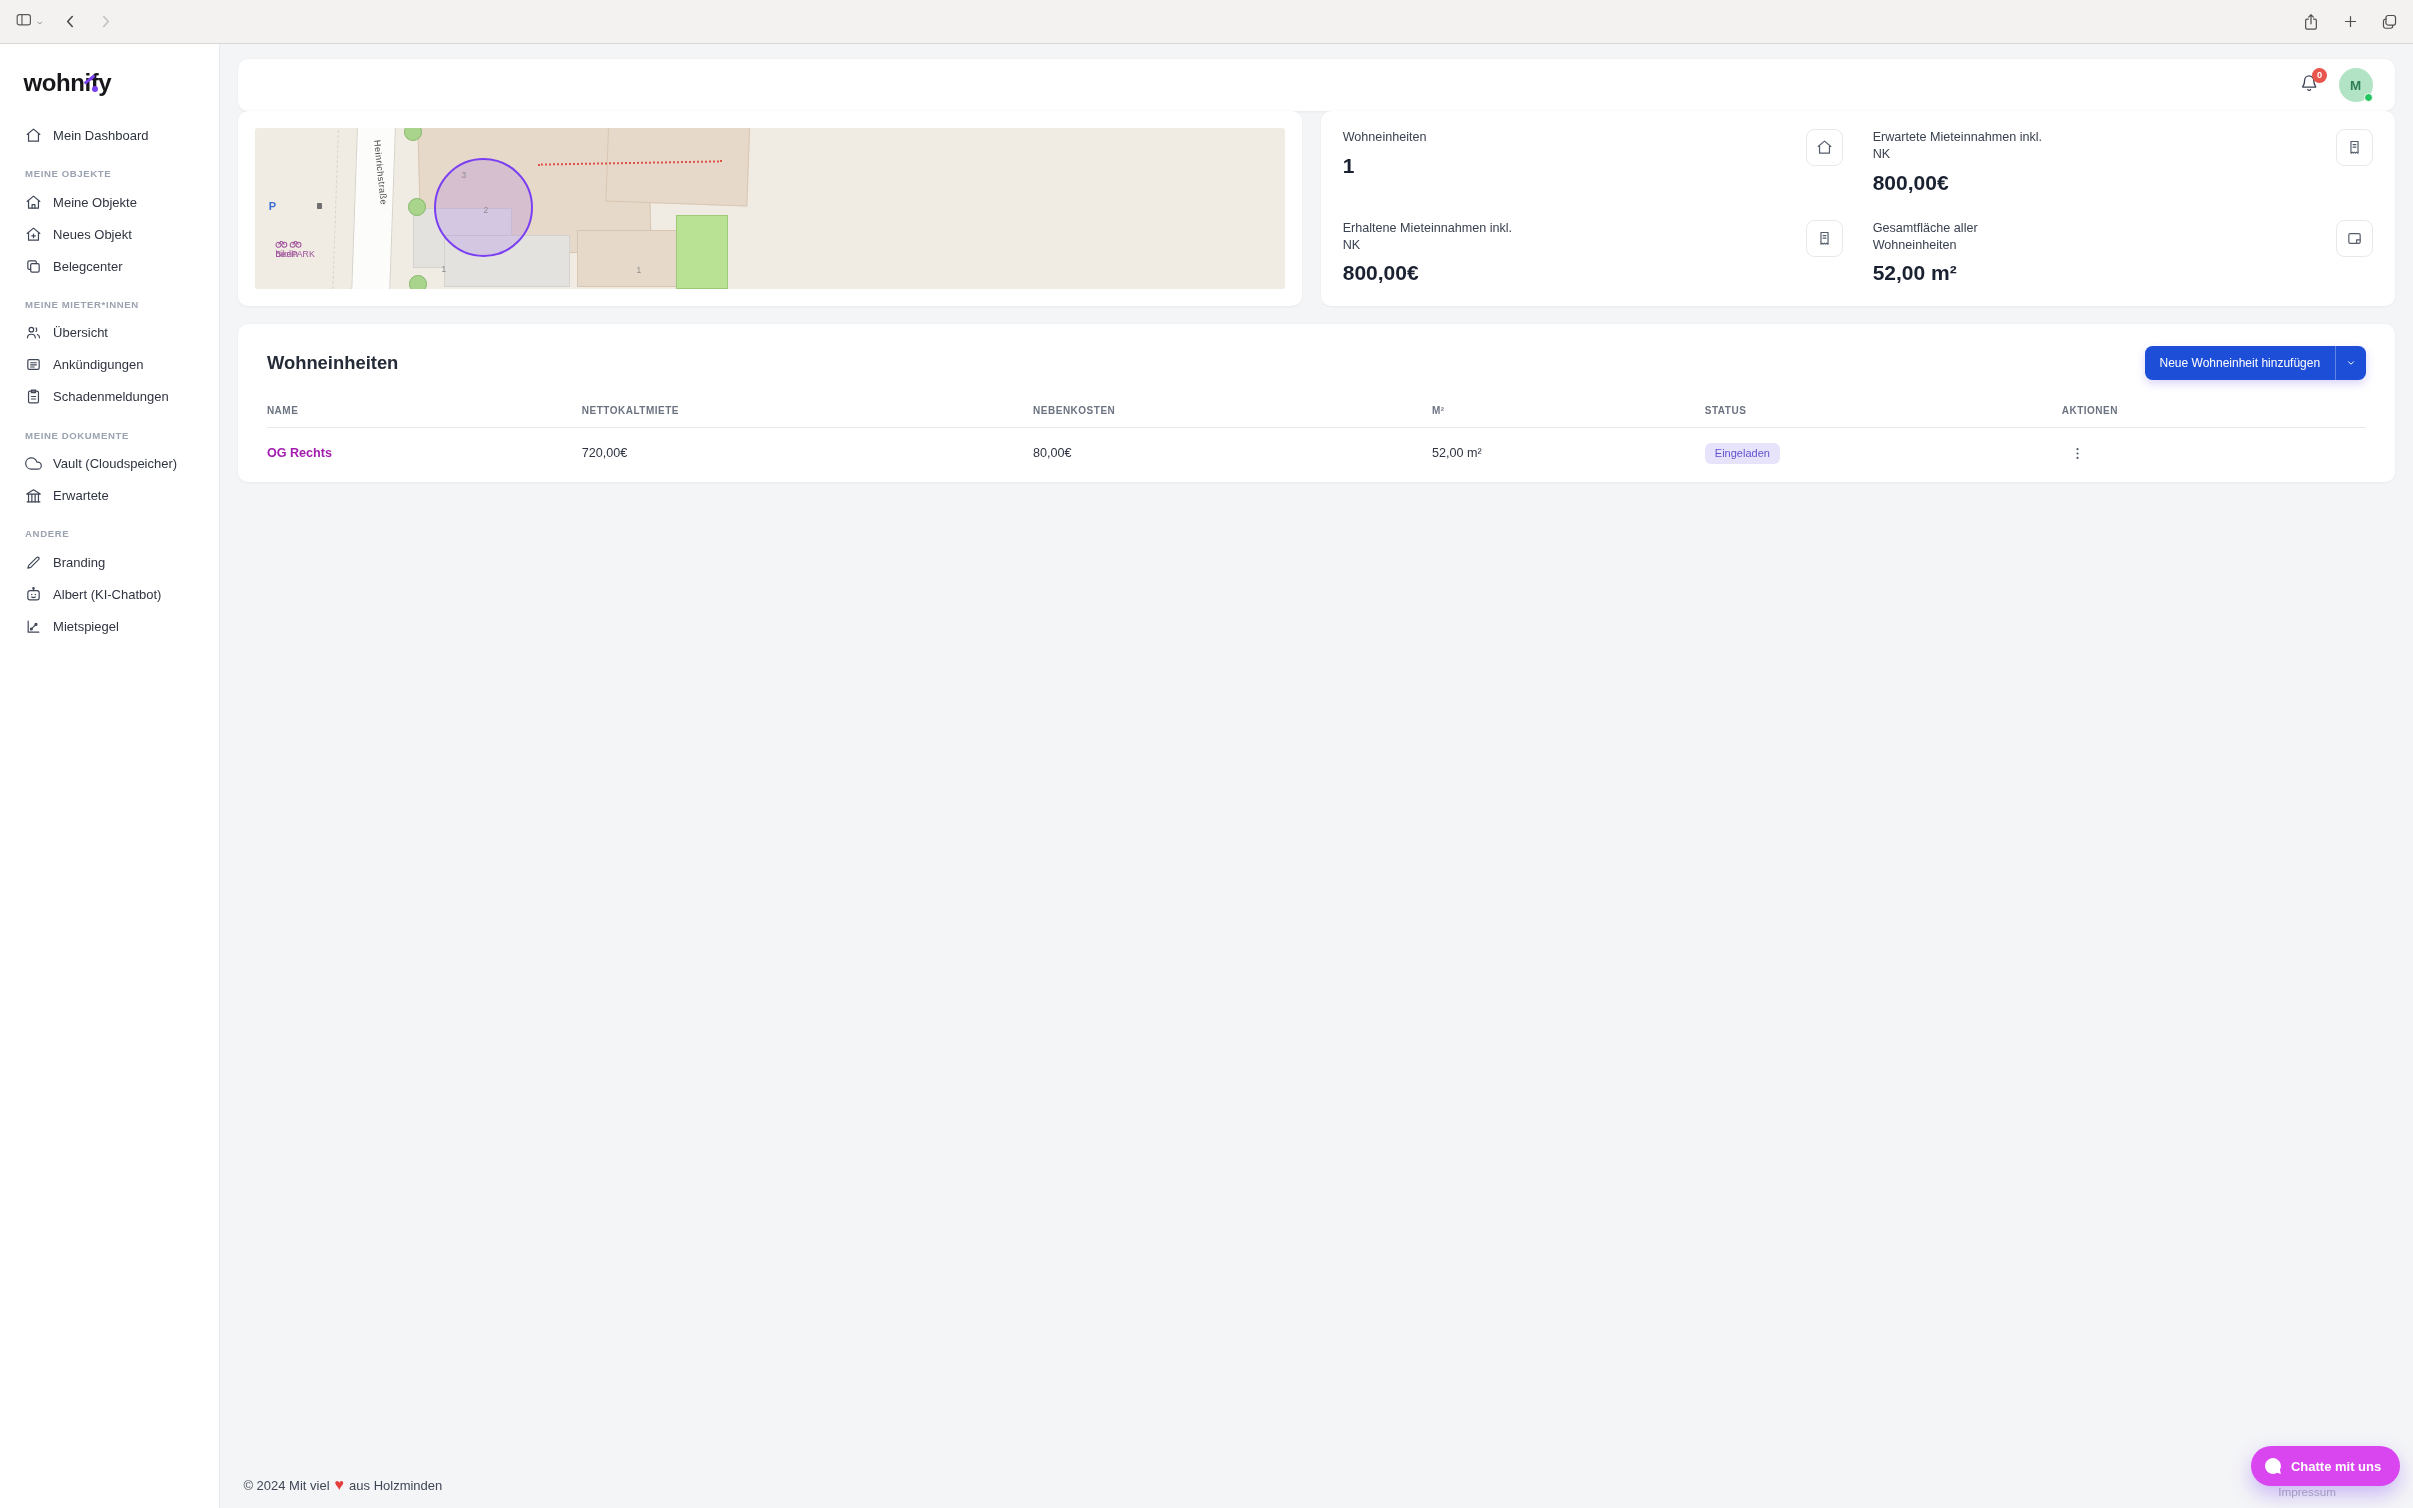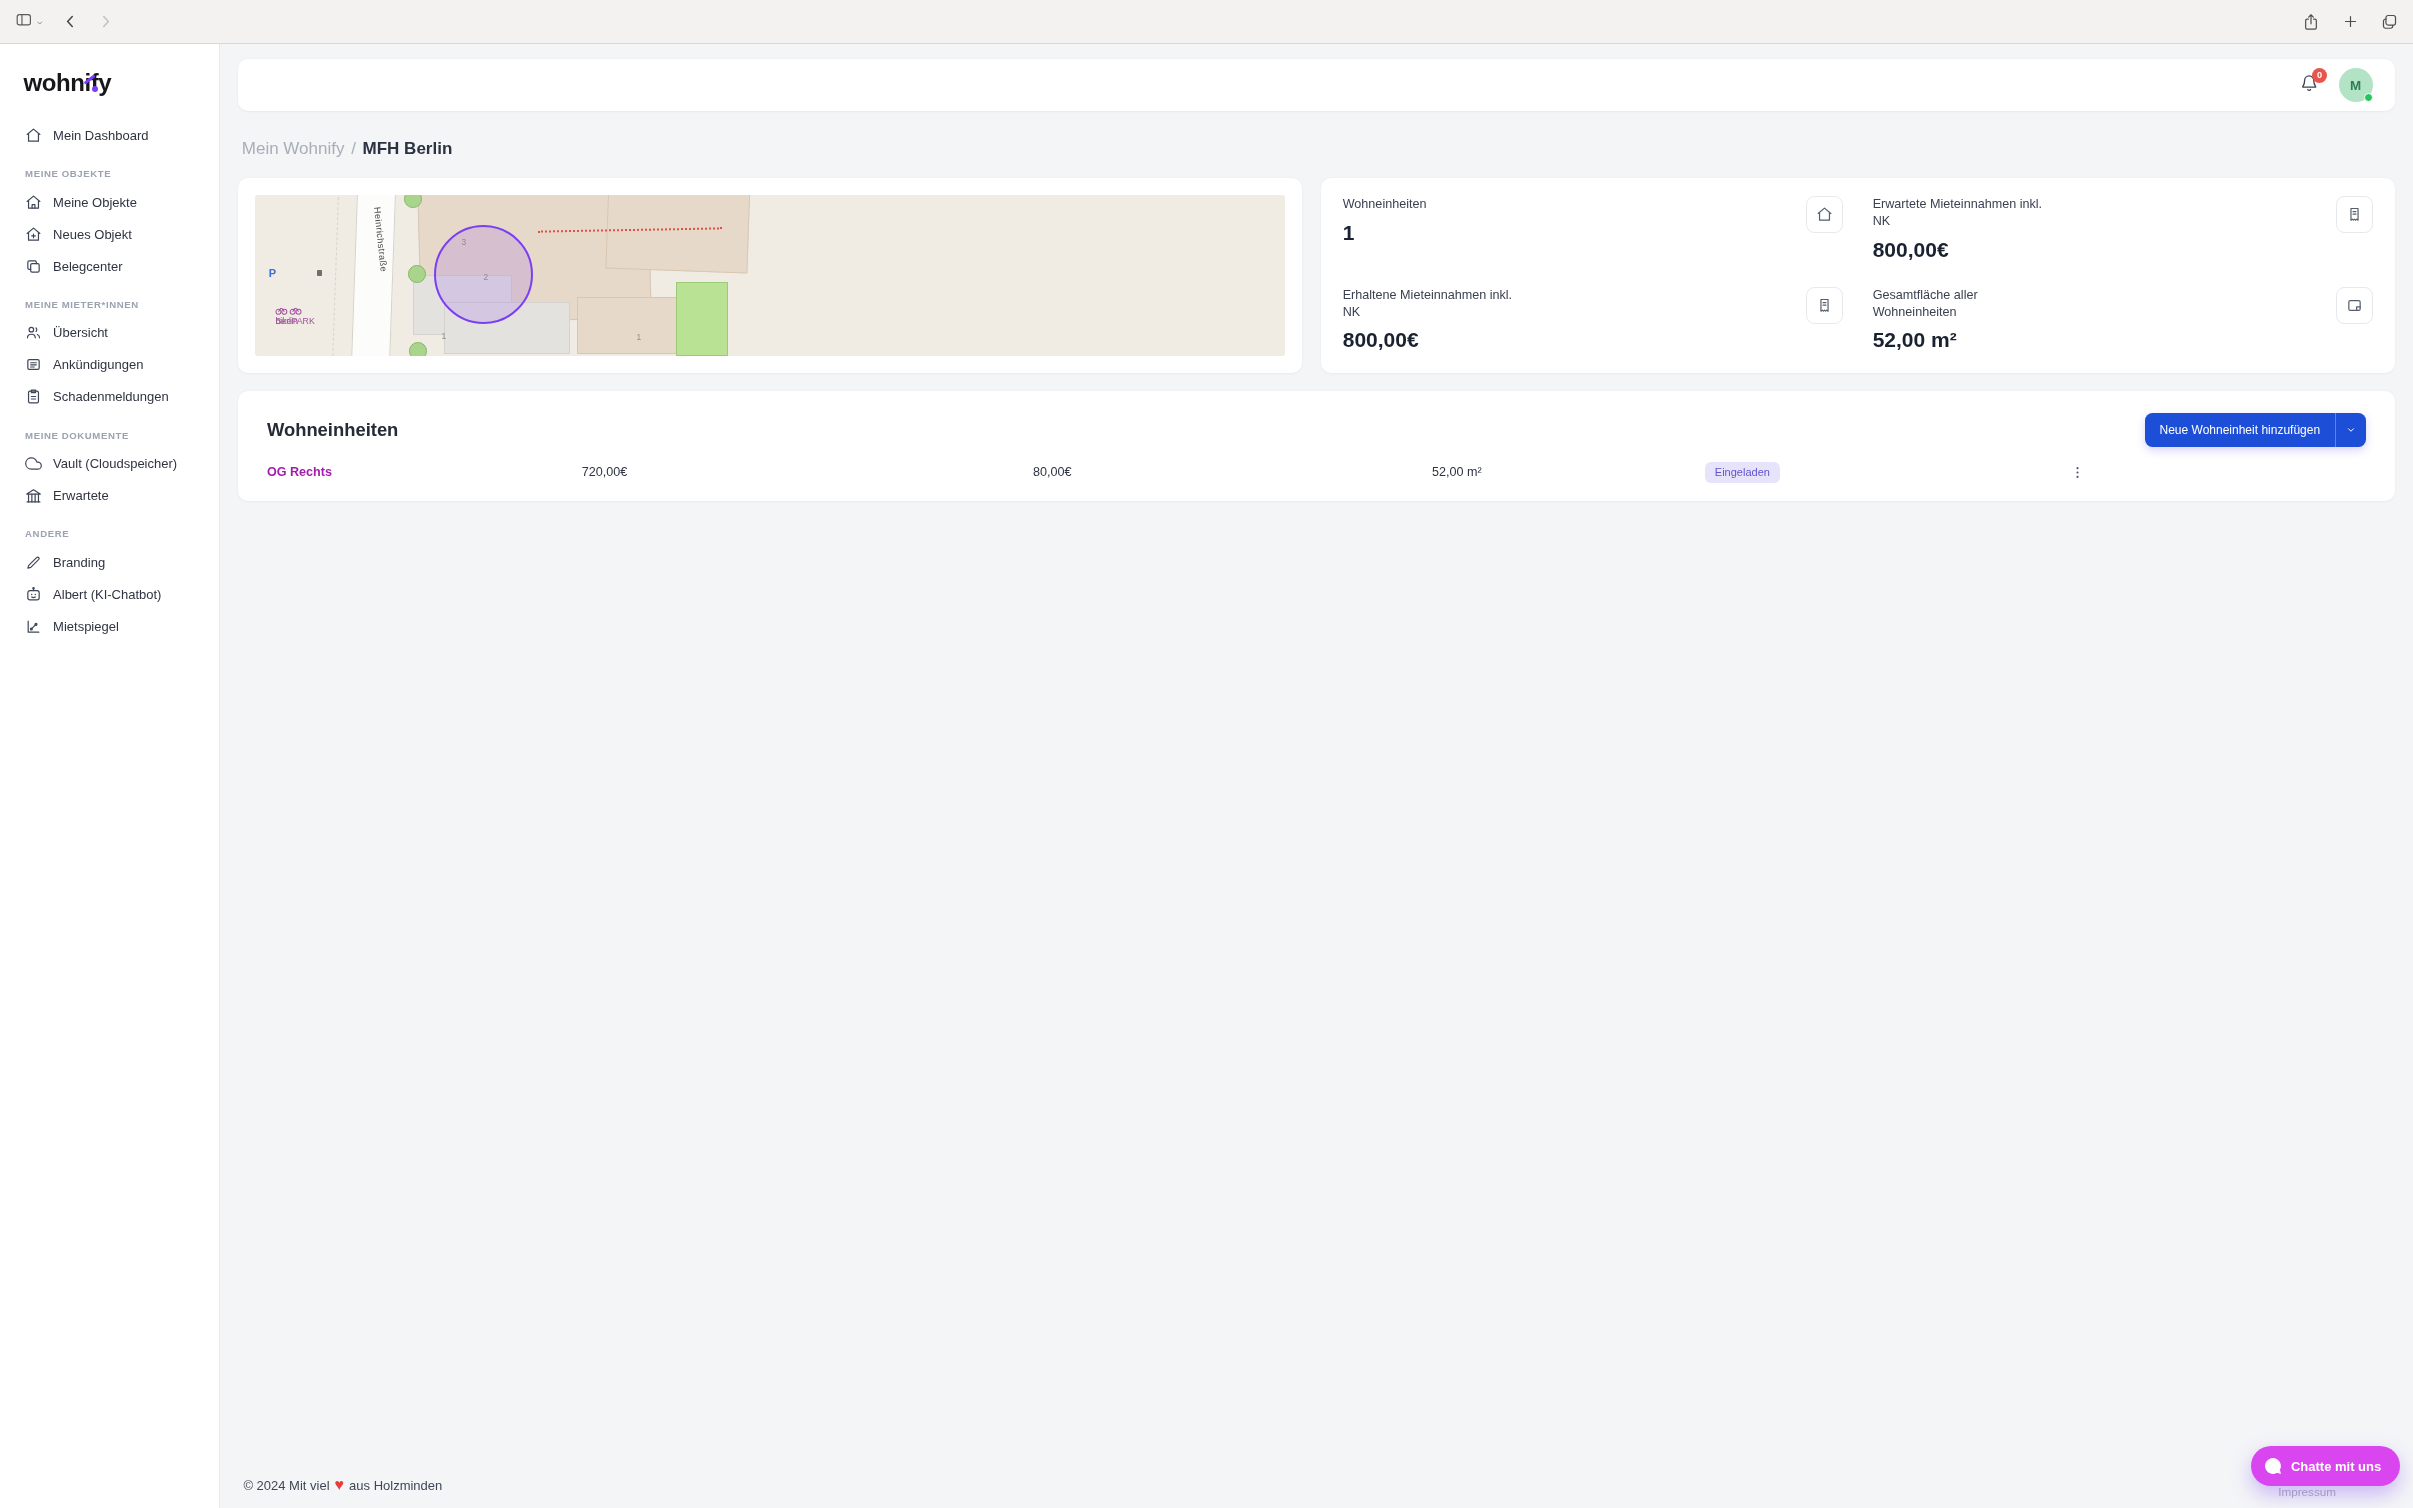--- a/index.html
+++ b/index.html
@@ -358,25 +358,20 @@
               <path d="M10.2 20.2a2 2 0 0 0 3.6 0"></path>
             </svg></span>
         <span class="bell-badge">0</span>
       </button>
       <div class="avatar-wrap">
         <div class="avatar">M</div>
         <span class="online-dot"></span>
       </div>
     </div>
 
-    <div class="breadcrumb">
-      <span class="bc-parent">Mein Wohnify</span>
-      <span class="bc-sep">/</span>
-      <span class="bc-current">MFH Berlin</span>
-    </div>
 
     <div class="cards-row">
 
       <section class="card map-card">
         <div class="map">
           <div class="m-path"></div>
           <div class="m-road"></div>
           <div class="m-bld b1"></div>
           <div class="m-bld b2"></div>
           <div class="m-gray g1"></div>
@@ -468,20 +463,28 @@
         <button class="btn">
           <span class="btn-main">Neue Wohneinheit hinzufügen</span>
           <span class="btn-caret">
               <svg width="10" height="10" viewBox="0 0 24 24" fill="none" stroke="#fff" stroke-width="2.4" stroke-linecap="round" stroke-linejoin="round">
                 <path d="m6 9 6 6 6-6"></path>
               </svg>
             </span>
         </button>
       </div>
 
+      <div class="t-head">
+        <div>NAME</div>
+        <div>NETTOKALTMIETE</div>
+        <div>NEBENKOSTEN</div>
+        <div>M²</div>
+        <div>STATUS</div>
+        <div>AKTIONEN</div>
+      </div>
 
       <div class="t-row">
         <div><a class="unit-link">OG Rechts</a></div>
         <div>720,00€</div>
         <div>80,00€</div>
         <div>52,00 m²</div>
         <div><span class="badge">Eingeladen</span></div>
         <div>
           <button class="kebab">
             <svg width="15" height="15" viewBox="0 0 24 24">

